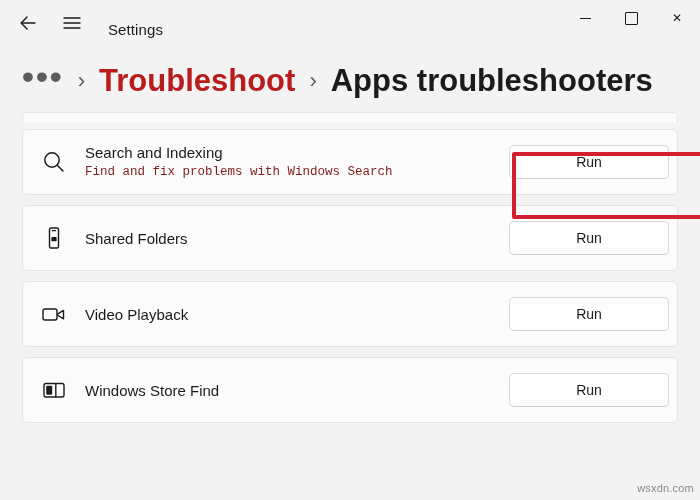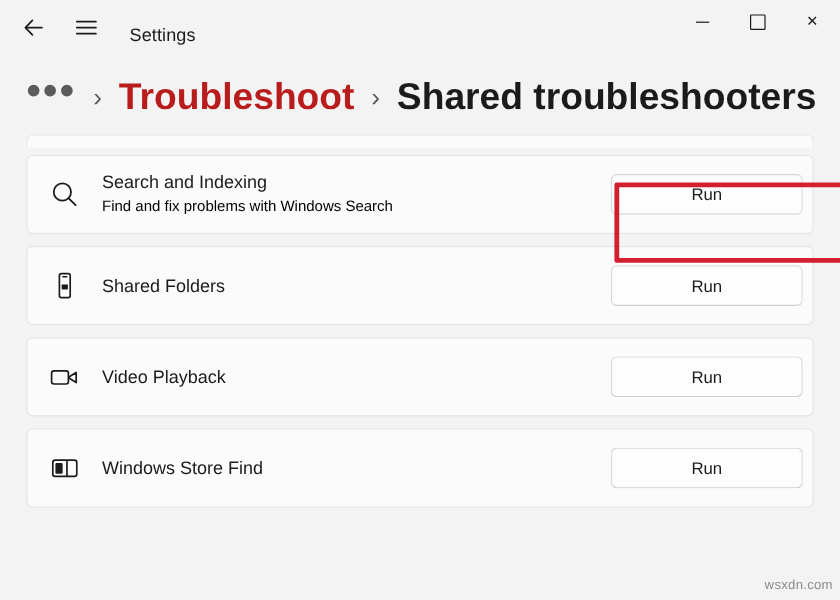--- a/index.html
+++ b/index.html
@@ -158,23 +158,24 @@
     justify-content: center;
     min-width: 0;
   }
   .card-title {
     font-size: 15px;
     color: #1b1b1b;
     line-height: 19px;
   }
   .card-sub {
     font-size: 12.5px;
-    color: #000000;
+    color: #7f1d1d;
     line-height: 17px;
     margin-top: 2px;
+    font-family: Liberation Mono, monospace;
   }
   .run-btn {
     width: 160px;
     height: 34px;
     background: #fdfdfd;
     border: 1px solid #d8d8d8;
     border-bottom-color: #cfcfcf;
     border-radius: 5px;
     font-size: 14px;
     color: #1b1b1b;
@@ -228,21 +229,21 @@
       </div>
       <div class="tb-btn">✕</div>
     </div>
   </div>
 
   <div class="breadcrumb">
     <span class="bc-dots">•••</span>
     <span class="bc-sep">›</span>
     <span class="bc-link">Troubleshoot</span>
     <span class="bc-sep">›</span>
-    <span class="bc-current">Shared troubleshooters</span>
+    <span class="bc-current">Apps troubleshooters</span>
   </div>
 
   <div class="list-area">
 
     <div class="partial-card"></div>
 
     <div class="card">
       <div class="card-icon">
         <svg width="26" height="26" viewBox="0 0 26 26">
           <circle cx="11" cy="11" r="7.2" fill="none" stroke="#1b1b1b" stroke-width="1.5"></circle>

